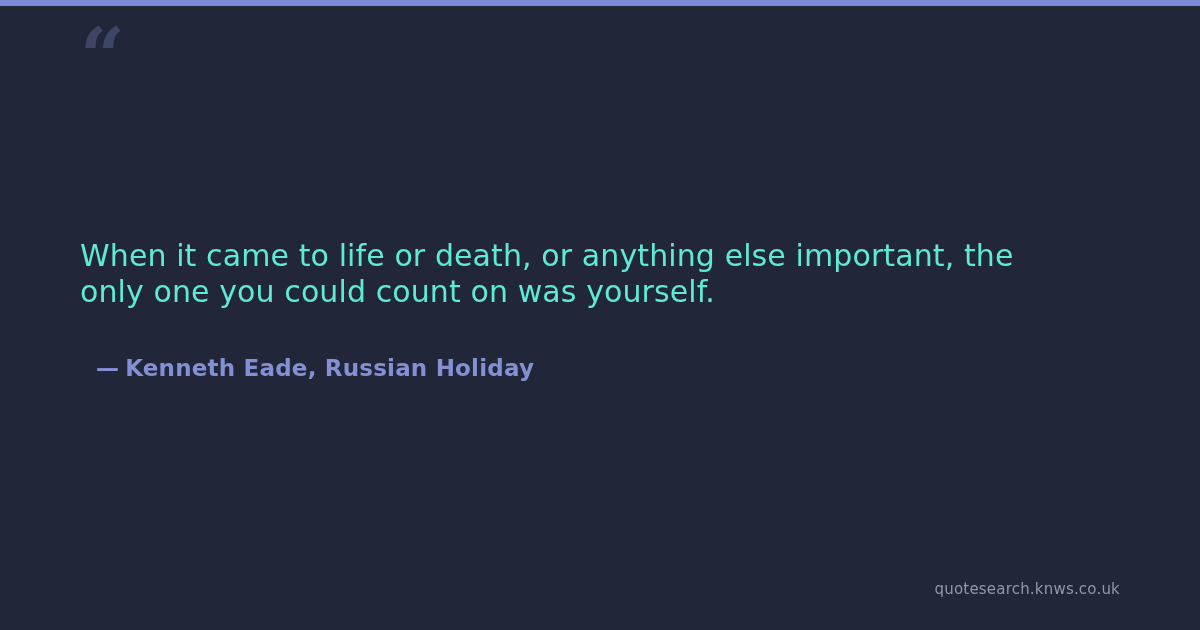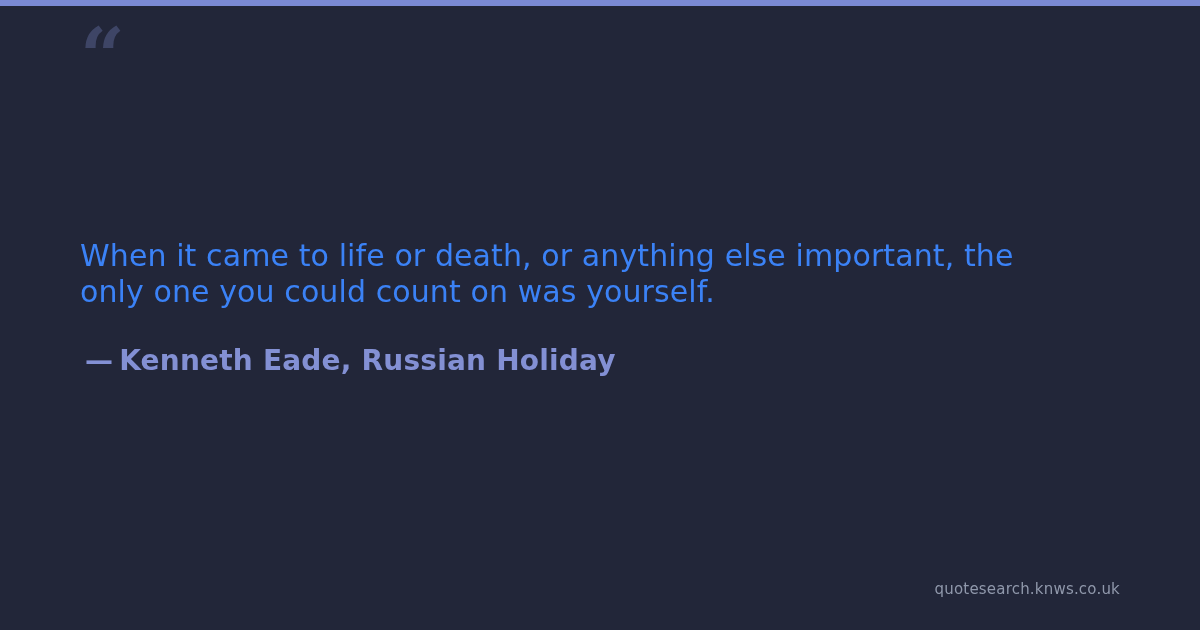--- a/index.html
+++ b/index.html
@@ -51,30 +51,30 @@
     top: 238px;
     width: 1040px;
   }
 
   .quote-text {
     margin: 0;
     font-family: "DejaVu Sans", sans-serif;
     font-size: 30px;
     font-weight: 400;
     line-height: 36px;
-    color: #3b82f6;
+    color: #5eead4;
     letter-spacing: 0.1px;
     max-width: 1000px;
   }
 
   .attribution {
-    margin: 5px;
+    margin: 16px;
     padding-top: 29px;
     font-family: "DejaVu Sans", sans-serif;
-    font-size: 28px;
+    font-size: 23px;
     font-weight: 700;
     color: #8390d4;
     letter-spacing: 0.2px;
     white-space: nowrap;
   }
 
   .attribution .dash {
     padding-right: 6px;
   }
 

